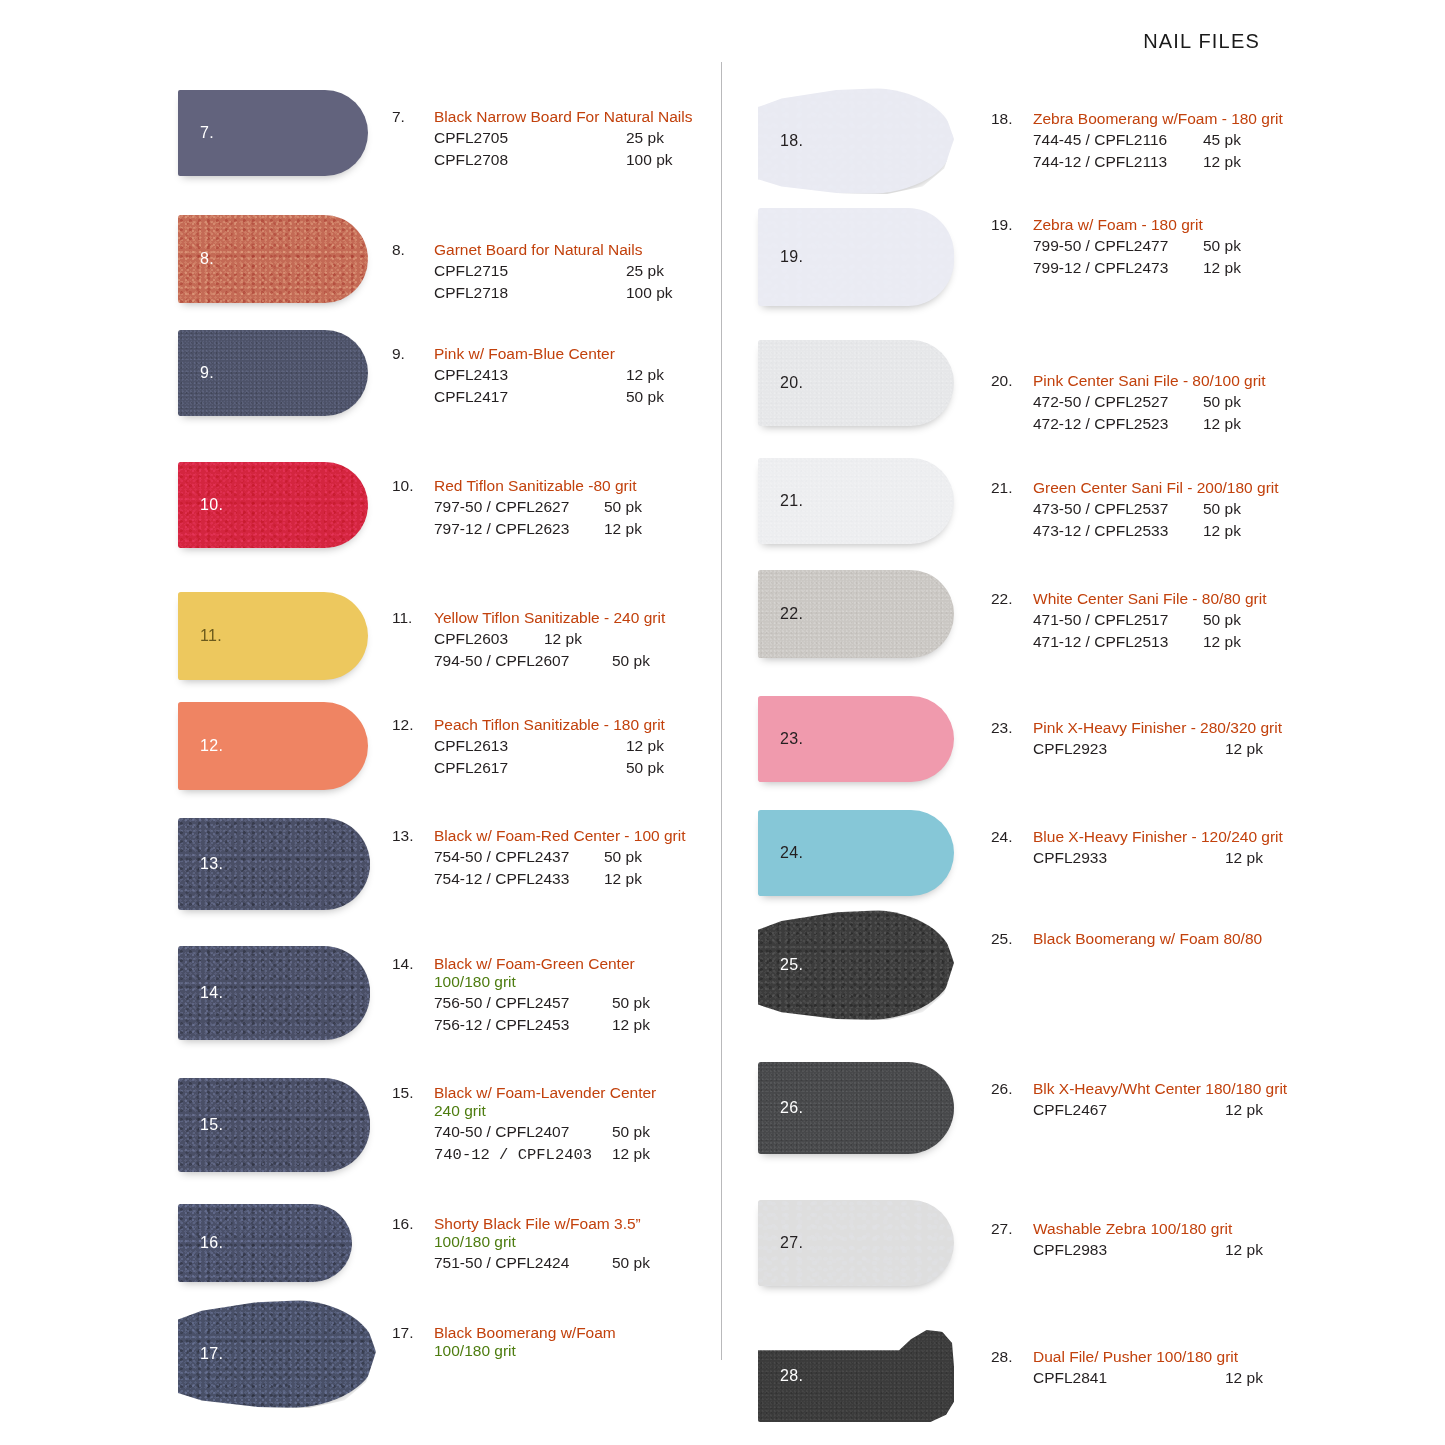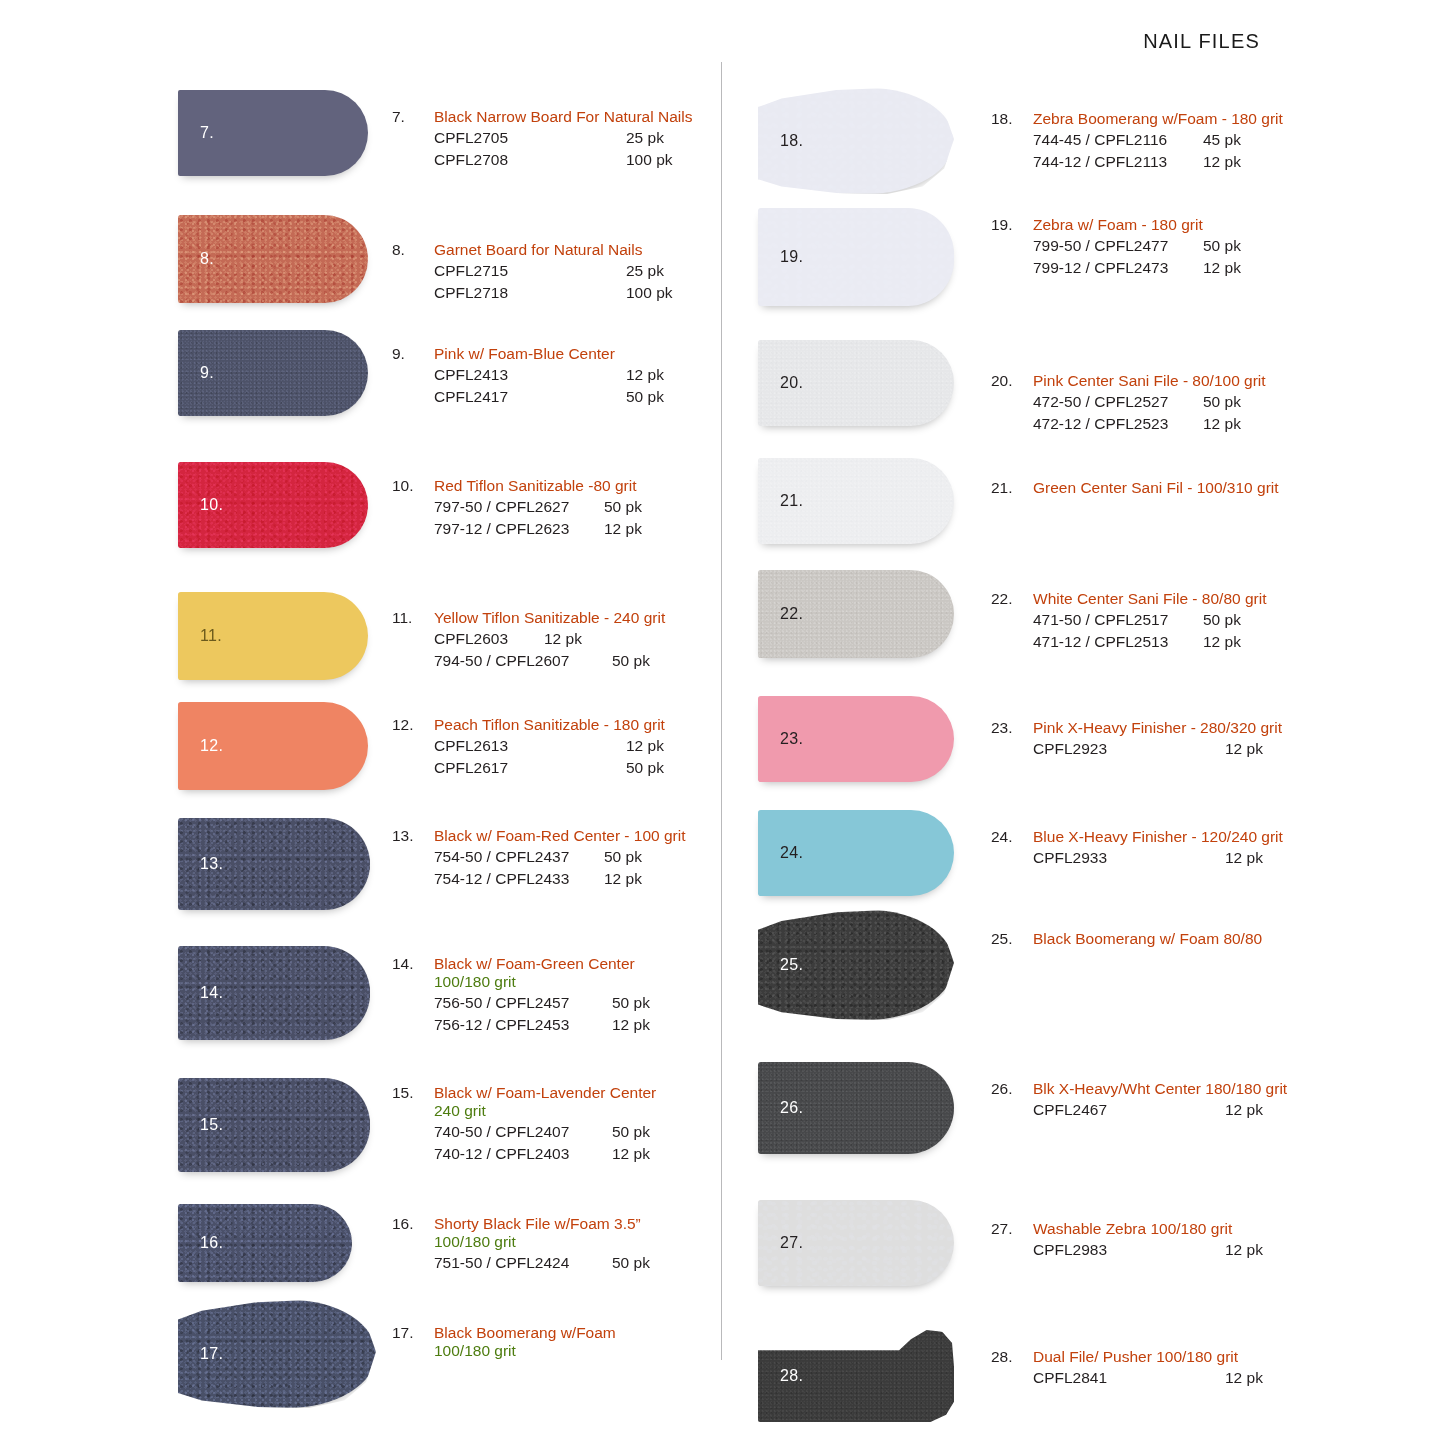--- a/index.html
+++ b/index.html
@@ -309,21 +309,21 @@
             <div class="body" style="background: rgb(74, 79, 102);"></div>
             <div class="grain" style="background-image: radial-gradient(circle at 12% 28%, rgba(255, 255, 255, 0.55) 0px, rgba(255, 255, 255, 0.55) 1.1px, transparent 1.6px), radial-gradient(circle at 37% 62%, rgba(0, 0, 0, 0.45) 0px, rgba(0, 0, 0, 0.45) 1.2px, transparent 1.8px), radial-gradient(circle at 63% 18%, rgba(255, 255, 255, 0.45) 0px, rgba(255, 255, 255, 0.45) 1px, transparent 1.5px), radial-gradient(circle at 82% 74%, rgba(0, 0, 0, 0.4) 0px, rgba(0, 0, 0, 0.4) 1.3px, transparent 1.9px), radial-gradient(circle, rgba(255, 255, 255, 0.3) 0px, rgba(255, 255, 255, 0.3) 1px, transparent 1.4px); background-size: 7px 7px, 9px 9px, 6px 6px, 11px 11px, 5px 5px;"></div>
             <div class="num" style="color: rgb(255, 255, 255);">15.</div>
           </div>
         </div>
         <div class="text-block" style="top: 1084px;">
           <div class="row"><span class="idx">15.</span><span class="title">Black w/ Foam-Lavender Center</span></div>
           <div class="subtitle">240 grit</div>
           <div class="lines">
             <div class="sku-row"><span class="sku" style="width: 178px;">740-50 / CPFL2407</span><span class="pk">50 pk</span></div>
-            <div class="sku-row"><span class="sku" style="width: 178px;">740-12 / CPFL2403</span><span class="pk">12 pk</span></div>
+            <div class="sku-row"><span class="sku" style="width: 178px; font-family: Liberation Mono, monospace;">740-12 / CPFL2403</span><span class="pk">12 pk</span></div>
           </div>
         </div>
       </div>
       <div class="entry" style="top: 0px;">
         <div class="swatch-wrap" style="top: 1204px;">
           <div class="swatch " style="width: 174px; height: 78px;">
             <div class="body" style="background: rgb(74, 80, 105);"></div>
             <div class="grain" style="background-image: radial-gradient(circle at 12% 28%, rgba(255, 255, 255, 0.55) 0px, rgba(255, 255, 255, 0.55) 1.1px, transparent 1.6px), radial-gradient(circle at 37% 62%, rgba(0, 0, 0, 0.45) 0px, rgba(0, 0, 0, 0.45) 1.2px, transparent 1.8px), radial-gradient(circle at 63% 18%, rgba(255, 255, 255, 0.45) 0px, rgba(255, 255, 255, 0.45) 1px, transparent 1.5px), radial-gradient(circle at 82% 74%, rgba(0, 0, 0, 0.4) 0px, rgba(0, 0, 0, 0.4) 1.3px, transparent 1.9px), radial-gradient(circle, rgba(255, 255, 255, 0.3) 0px, rgba(255, 255, 255, 0.3) 1px, transparent 1.4px); background-size: 7px 7px, 9px 9px, 6px 6px, 11px 11px, 5px 5px;"></div>
             <div class="num" style="color: rgb(255, 255, 255);">16.</div>
           </div>
@@ -401,21 +401,25 @@
       </div>
       <div class="entry" style="top: 0px;">
         <div class="swatch-wrap" style="top: 458px;">
           <div class="swatch " style="width: 196px; height: 86px;">
             <div class="body" style="background: rgb(237, 238, 240);"></div>
             <div class="grain" style="background-image: radial-gradient(circle at 20% 30%, rgba(255, 255, 255, 0.35) 0px, rgba(255, 255, 255, 0.35) 0.7px, transparent 1.1px), radial-gradient(circle at 70% 65%, rgba(0, 0, 0, 0.28) 0px, rgba(0, 0, 0, 0.28) 0.8px, transparent 1.2px), radial-gradient(circle at 45% 80%, rgba(255, 255, 255, 0.28) 0px, rgba(255, 255, 255, 0.28) 0.6px, transparent 1px); background-size: 4px 4px, 5px 5px, 3px 3px;"></div>
             <div class="num" style="color: rgb(35, 31, 32);">21.</div>
           </div>
         </div>
         <div class="text-block" style="top: 479px;">
-          <div class="row"><span class="idx">21.</span><span class="title">Green Center Sani Fil - 100/310 grit</span></div>
+          <div class="row"><span class="idx">21.</span><span class="title">Green Center Sani Fil - 200/180 grit</span></div>
+          <div class="lines">
+            <div class="sku-row"><span class="sku" style="width: 170px;">473-50 / CPFL2537</span><span class="pk">50 pk</span></div>
+            <div class="sku-row"><span class="sku" style="width: 170px;">473-12 / CPFL2533</span><span class="pk">12 pk</span></div>
+          </div>
         </div>
       </div>
       <div class="entry" style="top: 0px;">
         <div class="swatch-wrap" style="top: 570px;">
           <div class="swatch " style="width: 196px; height: 88px;">
             <div class="body" style="background: rgb(202, 199, 195);"></div>
             <div class="grain" style="background-image: radial-gradient(circle at 20% 30%, rgba(255, 255, 255, 0.35) 0px, rgba(255, 255, 255, 0.35) 0.7px, transparent 1.1px), radial-gradient(circle at 70% 65%, rgba(0, 0, 0, 0.28) 0px, rgba(0, 0, 0, 0.28) 0.8px, transparent 1.2px), radial-gradient(circle at 45% 80%, rgba(255, 255, 255, 0.28) 0px, rgba(255, 255, 255, 0.28) 0.6px, transparent 1px); background-size: 4px 4px, 5px 5px, 3px 3px;"></div>
             <div class="num" style="color: rgb(35, 31, 32);">22.</div>
           </div>
         </div>

